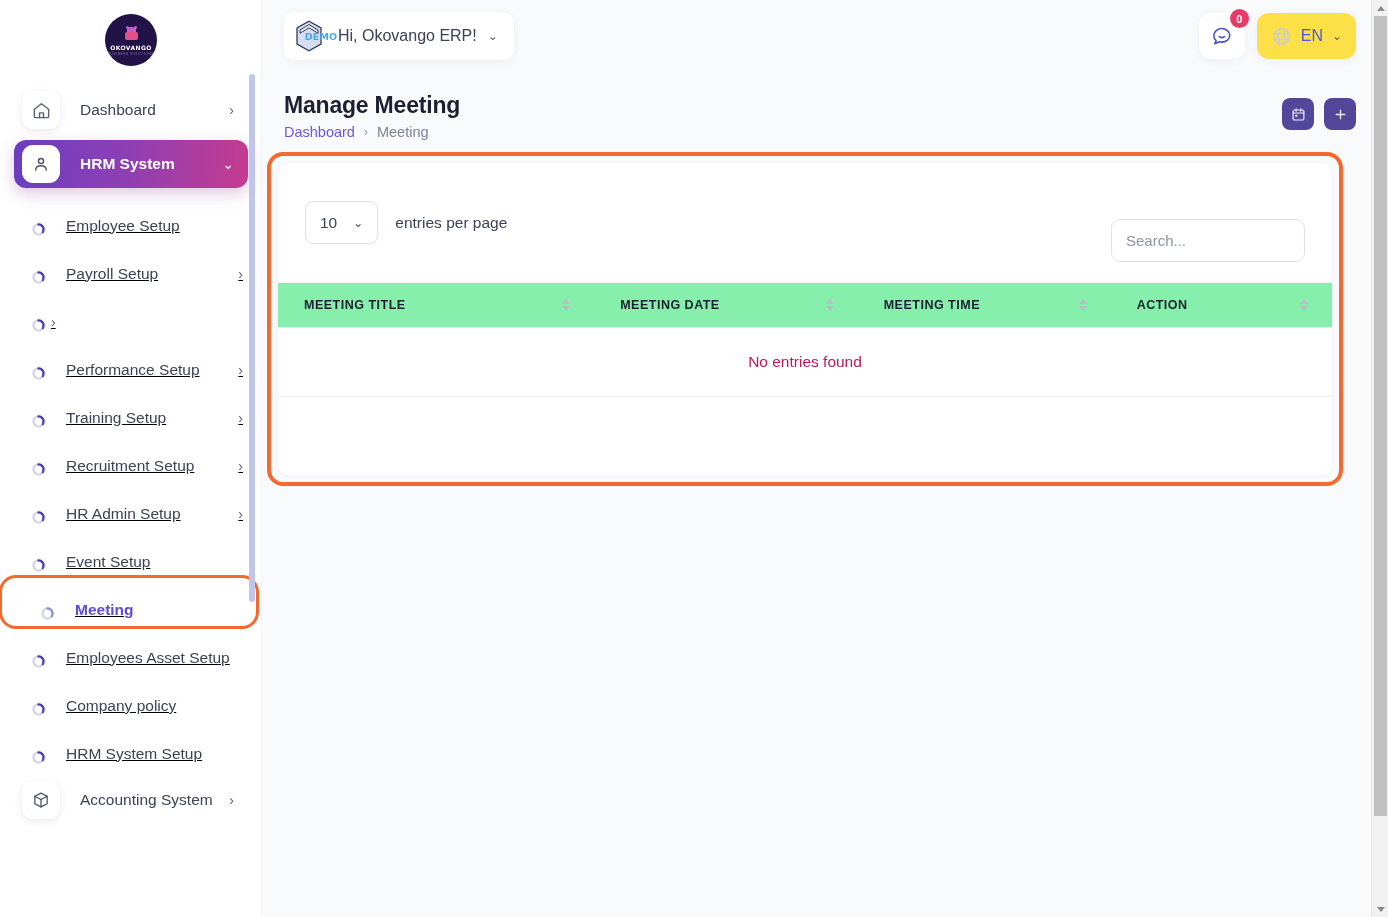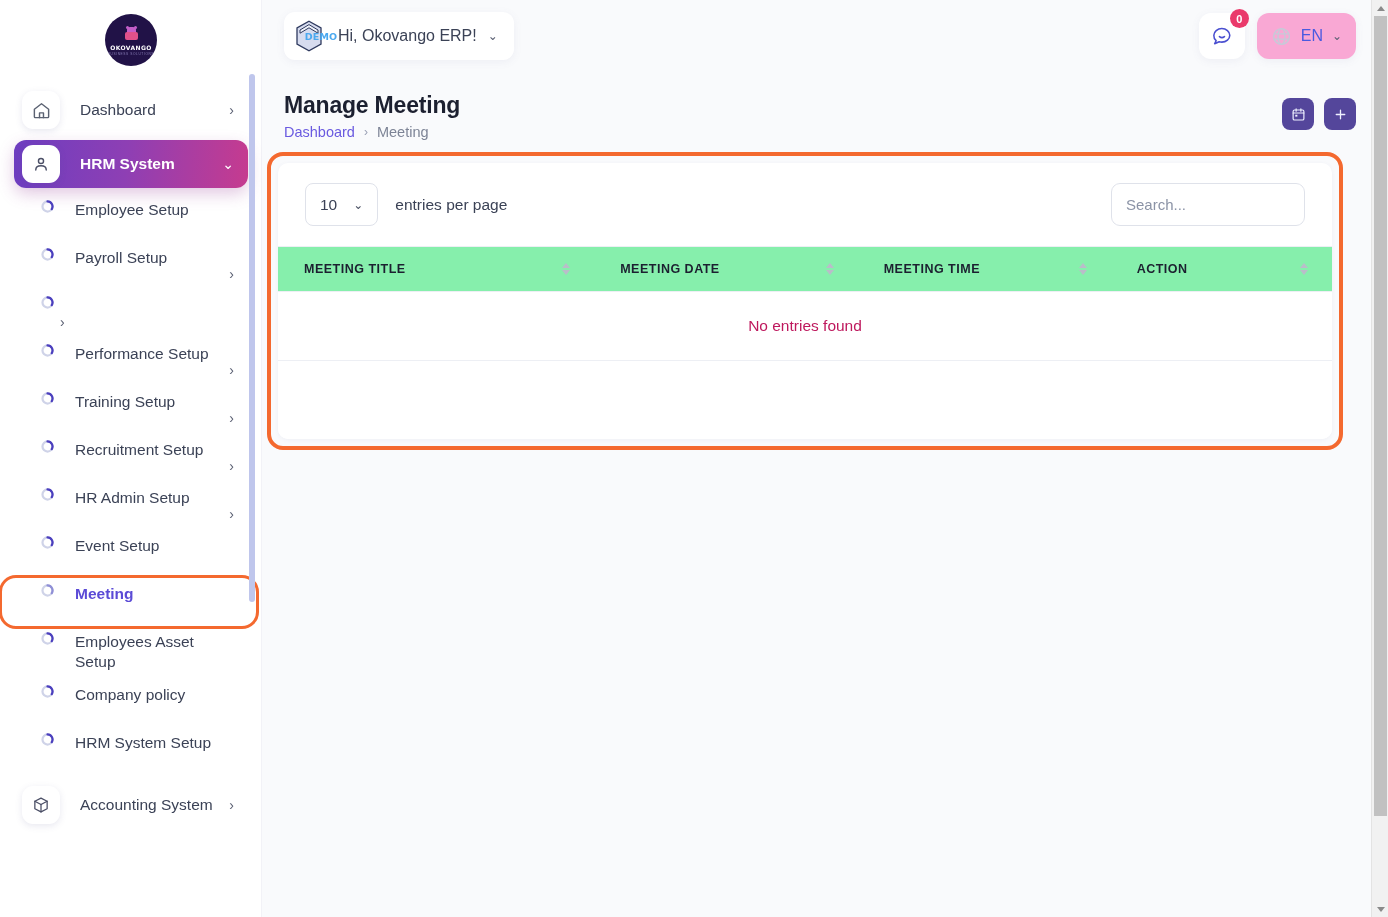--- a/index.html
+++ b/index.html
@@ -115,27 +115,28 @@
     box-shadow: 0 6px 16px rgba(150,60,150,0.28);
   }
   .nav-item.active .label {
     color: #ffffff;
     font-weight: bold;
   }
   .nav-item.active .chev { color: #ffffff; }
 
   .sub-item {
     display: flex;
-    align-items: flex-start;
+    align-items: flex-end;
     min-height: 48px;
-    margin: 0 14px;
+    margin: 0 5px;
     padding: 6px 14px 6px 12px;
     border-radius: 12px;
     cursor: pointer;
     position: relative;
+    text-decoration: underline;
   }
   .bullet {
     width: 13px; height: 13px;
     flex: 0 0 13px;
     margin-left: 15px;
     position: relative;
   }
   .bullet svg { display: block; }
   .sub-item .label {
     margin-left: 21px;
@@ -254,21 +255,21 @@
     border-radius: 10px;
     background: #ea3a6b;
     color: #fff;
     font-size: 11px;
     font-weight: bold;
     display: flex; align-items: center; justify-content: center;
     padding: 0 5px;
   }
   .lang-btn {
     height: 46px;
-    background: #f9a8d4;
+    background: #fde047;
     border-radius: 12px;
     box-shadow: 0 2px 9px rgba(100,100,150,0.08);
     display: flex; align-items: center;
     padding: 0 14px;
     gap: 9px;
     cursor: pointer;
   }
   .lang-btn .lbl {
     font-size: 16px;
     color: #4a5ae0;
@@ -355,20 +356,21 @@
     border: 1px solid #dfe2ea;
     border-radius: 9px;
     height: 43px;
     width: 194px;
     padding: 0 14px;
     font-size: 15px;
     color: #404040;
     outline: none;
     background: #fff;
     font-family: "Liberation Sans", sans-serif;
+    margin-top: 36px;
   }
   .search-box::placeholder { color: #8b93a6; }
 
   table { width: 100%; border-collapse: collapse; }
   thead tr { background: #86efac; }
   thead th {
     text-align: left;
     font-size: 12.5px;
     font-weight: bold;
     color: #1c2030;

